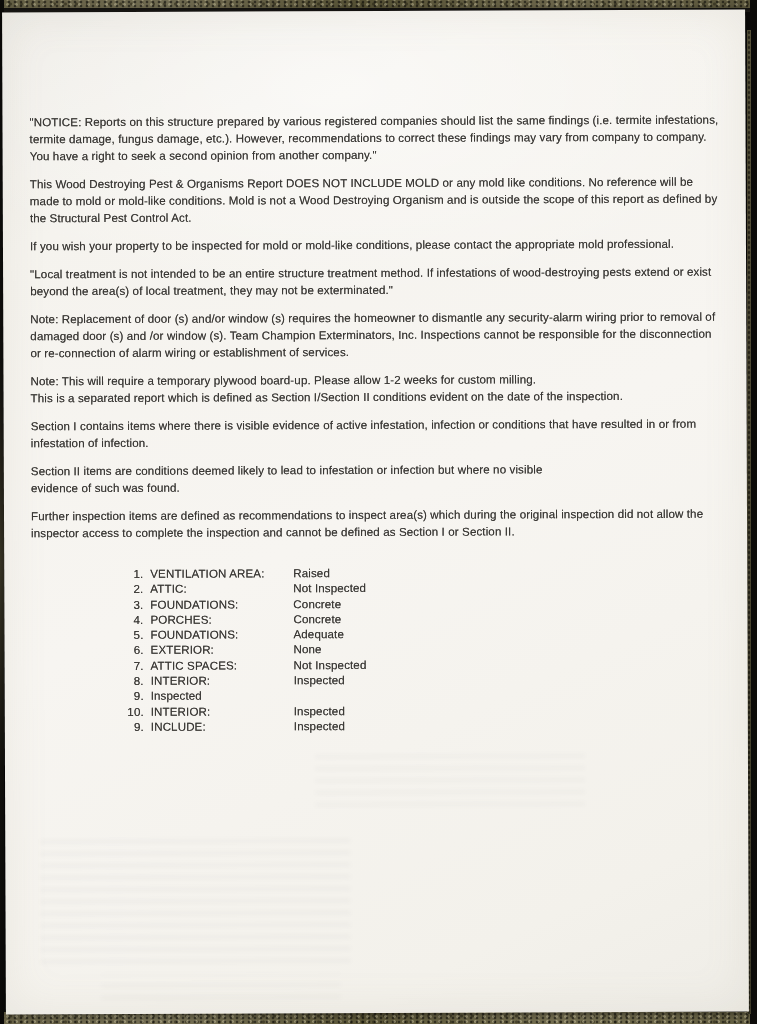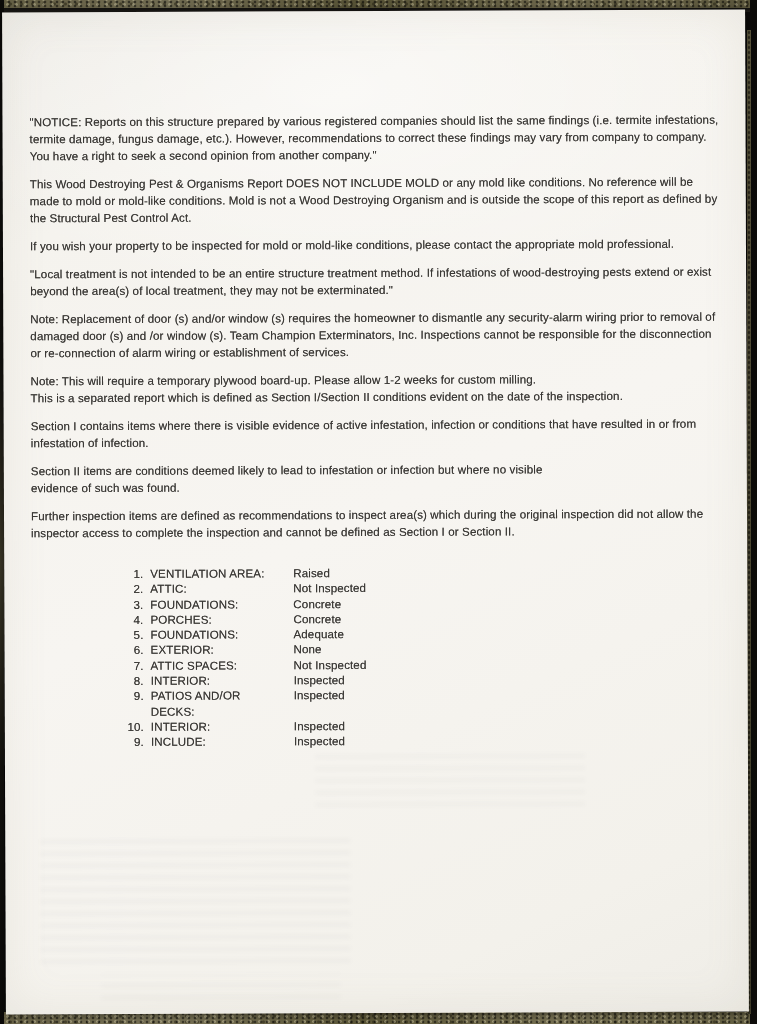--- a/index.html
+++ b/index.html
@@ -146,21 +146,20 @@
           <span class="label">ATTIC SPACES:</span>
           <span class="value">Not Inspected</span>
         </div>
         <div class="row">
           <span class="num">8.</span>
           <span class="label">INTERIOR:</span>
           <span class="value">Inspected</span>
         </div>
         <div class="row">
           <span class="num">9.</span>
-          <span class="label">PATIOS AND/OR DECKS:</span>
           <span class="value">Inspected</span>
         </div>
         <div class="row">
           <span class="num">10.</span>
           <span class="label">INTERIOR:</span>
           <span class="value">Inspected</span>
         </div>
         <div class="row">
           <span class="num">9.</span>
           <span class="label">INCLUDE:</span>

